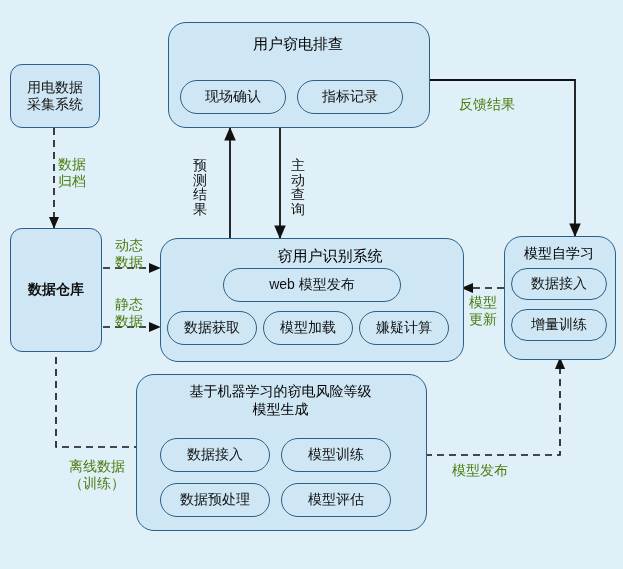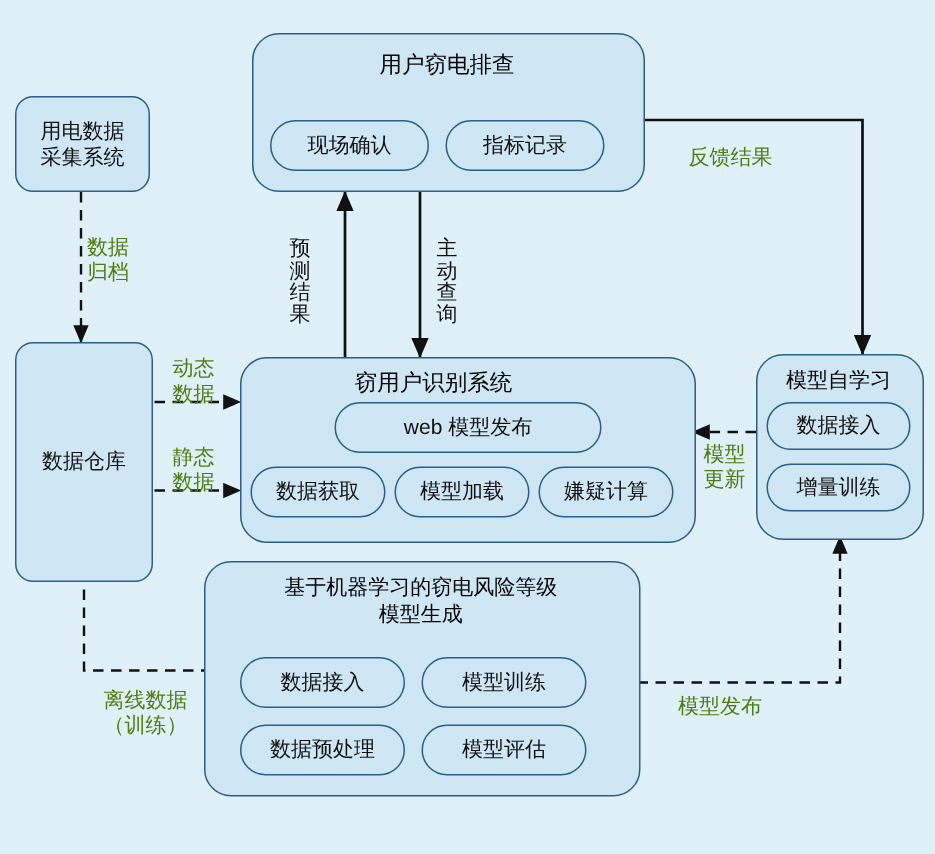--- a/index.html
+++ b/index.html
@@ -91,29 +91,29 @@
     <path d="M428,80 L575,80 L575,236" stroke="#111" stroke-width="1.8" fill="none" marker-end="url(#arrow)"></path>
 
     <path d="M504,288 L462,288" stroke="#111" stroke-width="1.6" fill="none" stroke-dasharray="7,5" marker-end="url(#arrow)"></path>
 
     <path d="M425,455 L560,455 L560,358" stroke="#111" stroke-width="1.6" fill="none" stroke-dasharray="7,5" marker-end="url(#arrow)"></path>
   </svg>
 
   <div class="node rounded-sm" style="left:10px; top:64px; width:90px; height:64px; font-size:14px;">用电数据
 采集系统</div>
 
-  <div class="node rounded-sm" style="left:10px; top:228px; width:92px; height:160px; font-size:14px;">数据仓库</div>
+  <div class="node rounded-sm" style="left:10px; top:228px; width:92px; height:124px; font-size:14px;font-weight:bold;">数据仓库</div>
 
   <div class="group" style="position:absolute; left:168px; top:22px; width:260px; height:104px;"></div>
   <div class="group-title" style="left:168px; top:34px; width:260px; font-size:15px;">用户窃电排查</div>
   <div class="node pill" style="left:180px; top:80px; width:106px; height:34px; font-size:14px;">现场确认</div>
   <div class="node pill" style="left:297px; top:80px; width:106px; height:34px; font-size:14px;">指标记录</div>
 
   <div class="group" style="position:absolute; left:160px; top:238px; width:302px; height:122px;"></div>
-  <div class="group-title" style="left:160px; top:246px; width:258px; font-size:15px;">窃用户识别系统</div>
+  <div class="group-title" style="left:160px; top:246px; width:258px; font-size:15px;padding-left:41px;">窃用户识别系统</div>
   <div class="node pill" style="left:223px; top:268px; width:178px; height:34px; font-size:14px;">web 模型发布</div>
   <div class="node pill" style="left:167px; top:311px; width:90px; height:34px; font-size:14px;">数据获取</div>
   <div class="node pill" style="left:263px; top:311px; width:90px; height:34px; font-size:14px;">模型加载</div>
   <div class="node pill" style="left:359px; top:311px; width:90px; height:34px; font-size:14px;">嫌疑计算</div>
 
   <div class="group" style="position:absolute; left:504px; top:236px; width:110px; height:122px;"></div>
   <div class="group-title" style="left:504px; top:244px; width:110px; font-size:14px;">模型自学习</div>
   <div class="node pill" style="left:511px; top:268px; width:96px; height:32px; font-size:14px;">数据接入</div>
   <div class="node pill" style="left:511px; top:309px; width:96px; height:32px; font-size:14px;">增量训练</div>
 

